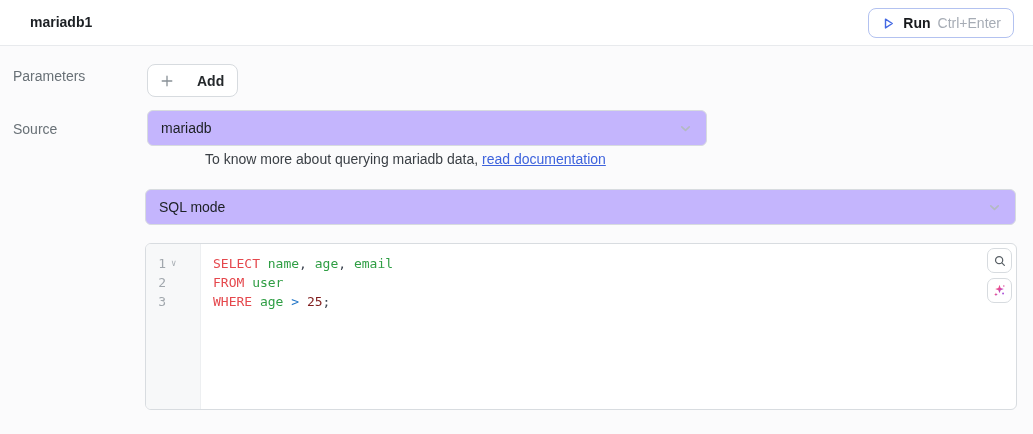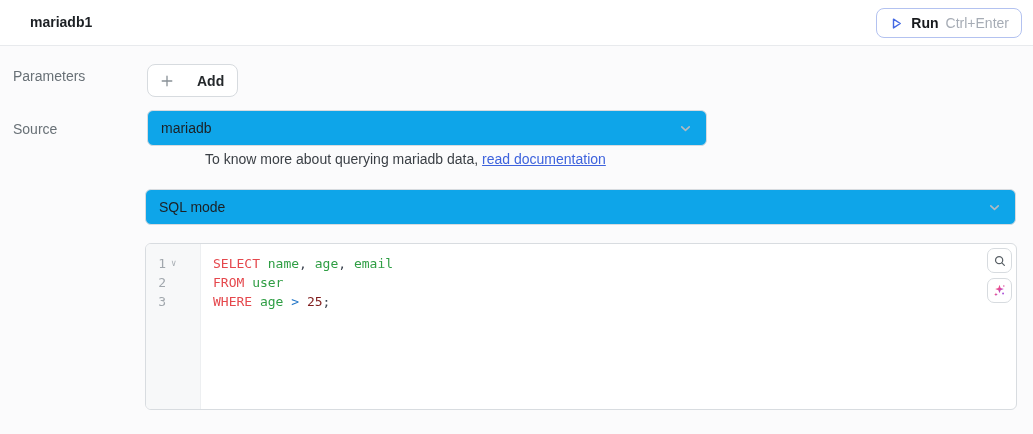--- a/index.html
+++ b/index.html
@@ -20,21 +20,21 @@
   .query-title {
     position:absolute; left:30px; top:0; line-height:45px;
     font-size:14px; font-weight:600; color:#1c2024;
   }
   .tabs { position:absolute; left:205px; top:0; height:46px; display:flex; gap:19px; }
   .tab {
     height:46px; line-height:44px; font-size:14px; color:#70777d;
     border-bottom:2px solid transparent; cursor:pointer; white-space:nowrap;
   }
   .tab.active { color:#11181c; font-weight:500; border-bottom-color:#4368e3; }
-  .header-actions { position:absolute; right:11px; top:8px; display:flex; gap:21px; }
+  .header-actions { position:absolute; right:19px; top:8px; display:flex; gap:21px; }
   .btn {
     height:30px; border-radius:8px; background:#fff; font-size:14px;
     display:inline-flex; align-items:center; cursor:pointer;
     font-family:"Liberation Sans", sans-serif;
   }
   .run-btn { border:1px solid #b3c2f0; padding:0 12px; gap:7px; }
   .run-label { font-weight:600; color:#17191c; }
   .run-shortcut { color:#a6acb5; font-weight:400; }
   .preview-btn { border:1px solid #d3d8dc; padding:0 14px; font-weight:600; color:#17191c; }
 
@@ -45,21 +45,21 @@
 
   .add-btn {
     position:absolute; left:147px; top:64px; height:33px;
     border:1px solid #d7dbdf; border-radius:8px; background:#fff;
     padding:0 13px; display:flex; gap:24px; align-items:center;
     font-size:14px; font-weight:600; color:#24282b; cursor:pointer;
     font-family:"Liberation Sans", sans-serif;
   }
 
   .select {
-    position:absolute; background:#0ea5e9; border:1px solid #d7dbdf; border-radius:6px;
+    position:absolute; background:#c4b5fd; border:1px solid #d7dbdf; border-radius:6px;
     display:flex; align-items:center; justify-content:space-between;
     font-size:14px; color:#1c2024; padding:0 13px; cursor:pointer;
   }
   #source-select { left:147px; top:110px; width:560px; height:36px; }
   #mode-select   { left:145px; top:189px; width:871px; height:36px; }
 
   .helper { position:absolute; left:165px; top:151px; font-size:14px; color:#3a3f45;margin-left:40px; }
   .helper a { color:#3e63dd; text-decoration:underline; cursor:pointer; }
 
   

